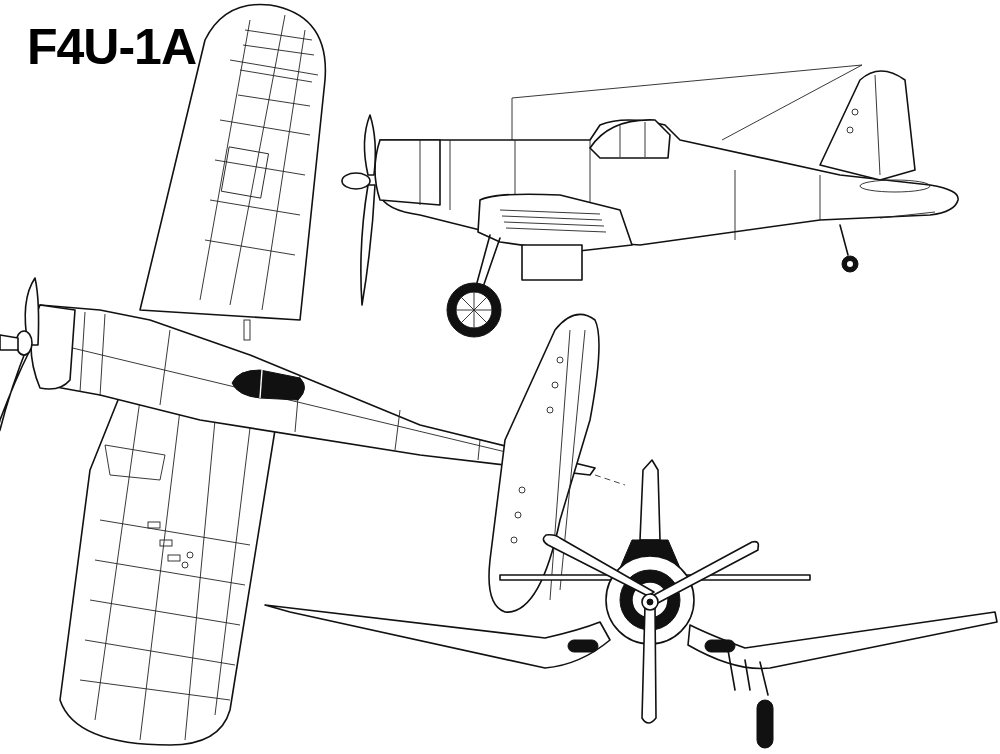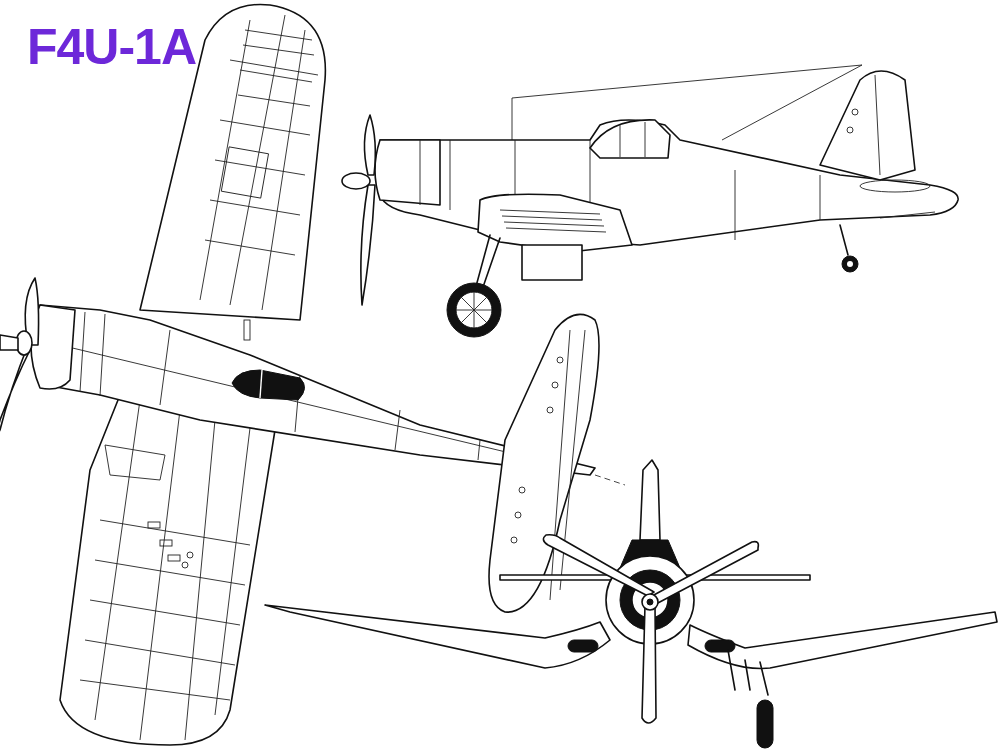--- a/index.html
+++ b/index.html
@@ -1,17 +1,17 @@
 <!DOCTYPE html>
 <html><head>
 <meta charset="utf-8">
 <style>
   html,body{margin:0;padding:0;background:#fff;}
   body{width:1000px;height:754px;overflow:hidden;position:relative;font-family:"Liberation Sans",sans-serif;}
-  .title{position:absolute;left:27px;top:22px;font-family:"Liberation Sans",sans-serif;font-weight:bold;font-size:50px;letter-spacing:-1px;color:#6d28d9;line-height:1;}
+  .title{position:absolute;left:27px;top:22px;font-family:"Liberation Sans",sans-serif;font-weight:bold;font-size:50px;letter-spacing:-1px;color:#000000;line-height:1;}
   svg{position:absolute;left:0;top:0;}
   .ln{fill:none;stroke:#111;stroke-width:1.6;stroke-linejoin:round;stroke-linecap:round;}
   .thin{fill:none;stroke:#222;stroke-width:0.9;}
   .fill{fill:#fff;stroke:#111;stroke-width:1.6;stroke-linejoin:round;}
   .blk{fill:#111;stroke:#111;stroke-width:1;}
   .dash{fill:none;stroke:#333;stroke-width:0.9;stroke-dasharray:6 4;}
 </style>
 </head>
 <body>
 

